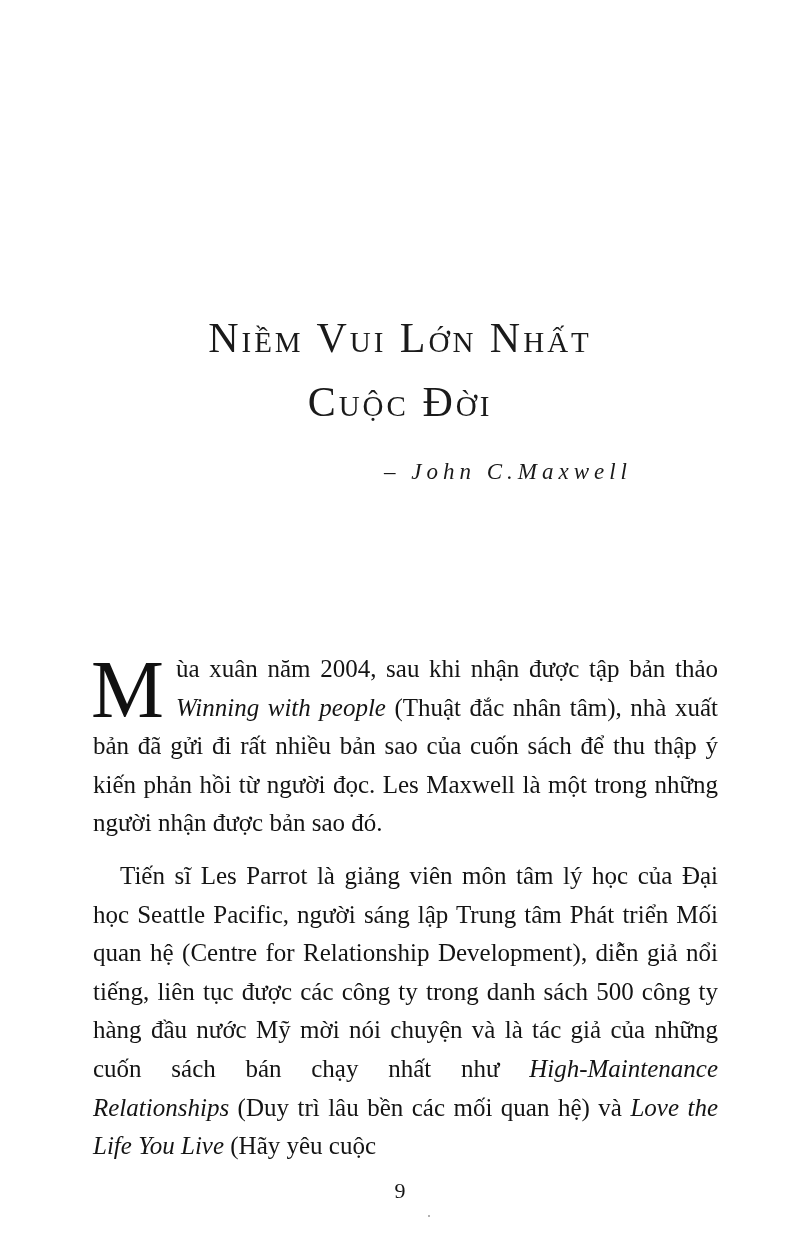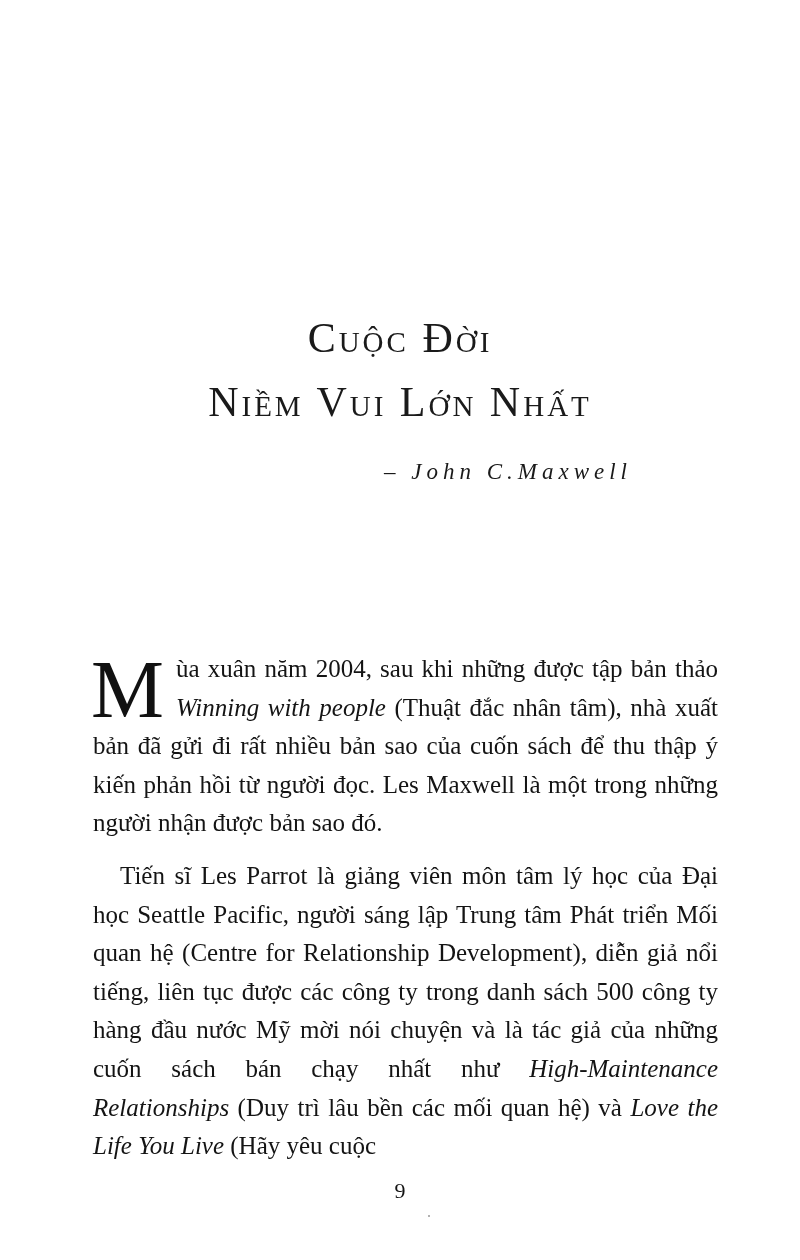--- a/index.html
+++ b/index.html
@@ -58,29 +58,29 @@
   }
   .speck {
     position: absolute; left: 428px; top: 1215px;
     width: 2px; height: 2px; background: #999; border-radius: 1px;
   }
 </style>
 </head>
 <body>
 
 <div class="title-block">
+  <div class="title-line">Niềm Vui Lớn Nhất</div>
   <div class="title-line">Cuộc Đời</div>
-  <div class="title-line">Niềm Vui Lớn Nhất</div>
 </div>
 
 <div class="author">– John C.Maxwell</div>
 
 <div class="body-text">
   <p class="para">
-    <span class="dropcap">M</span><span>ùa xuân năm 2004, sau khi những được tập bản thảo </span><em>Winning with people</em><span> (Thuật đắc nhân tâm), nhà xuất bản đã gửi đi rất nhiều bản sao của cuốn sách để thu thập ý kiến phản hồi từ người đọc. Les Maxwell là một trong những người nhận được bản sao đó.</span>
+    <span class="dropcap">M</span><span>ùa xuân năm 2004, sau khi nhận được tập bản thảo </span><em>Winning with people</em><span> (Thuật đắc nhân tâm), nhà xuất bản đã gửi đi rất nhiều bản sao của cuốn sách để thu thập ý kiến phản hồi từ người đọc. Les Maxwell là một trong những người nhận được bản sao đó.</span>
   </p>
   <p class="para indent">
     <span>Tiến sĩ Les Parrot là giảng viên môn tâm lý học của Đại học Seattle Pacific, người sáng lập Trung tâm Phát triển Mối quan hệ (Centre for Relationship Development), diễn giả nổi tiếng, liên tục được các công ty trong danh sách 500 công ty hàng đầu nước Mỹ mời nói chuyện và là tác giả của những cuốn sách bán chạy nhất như </span><em>High-Maintenance Relationships</em><span> (Duy trì lâu bền các mối quan hệ) và </span><em>Love the Life You Live</em><span> (Hãy yêu cuộc</span>
   </p>
 </div>
 
 <div class="page-number">9</div>
 <div class="speck"></div>
 
 </body></html>

